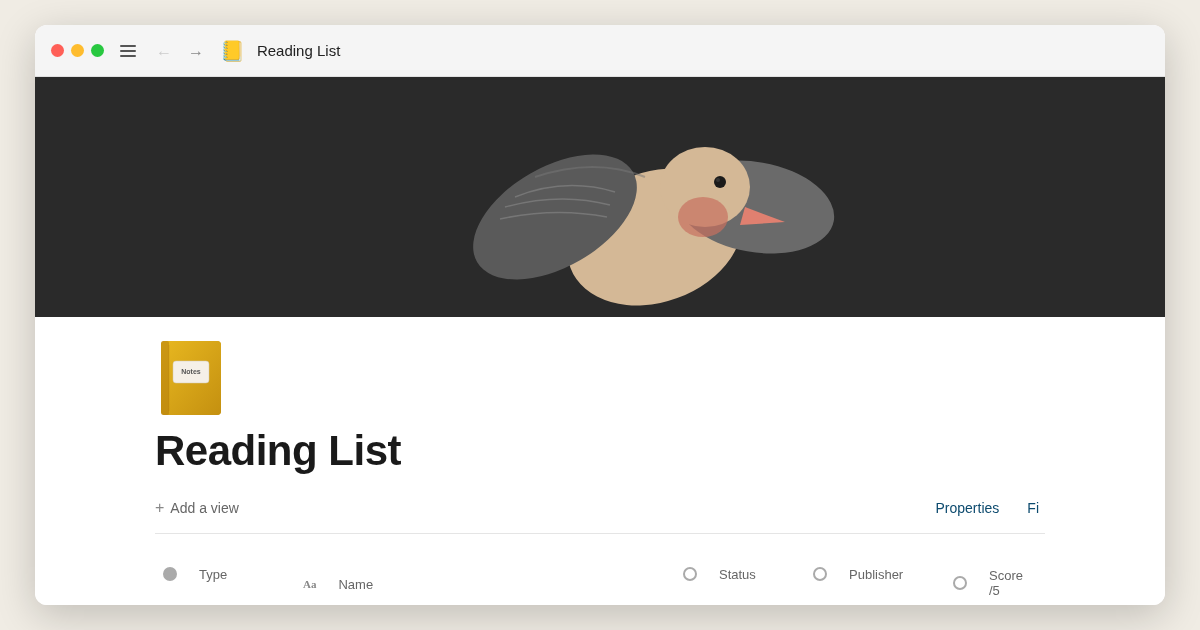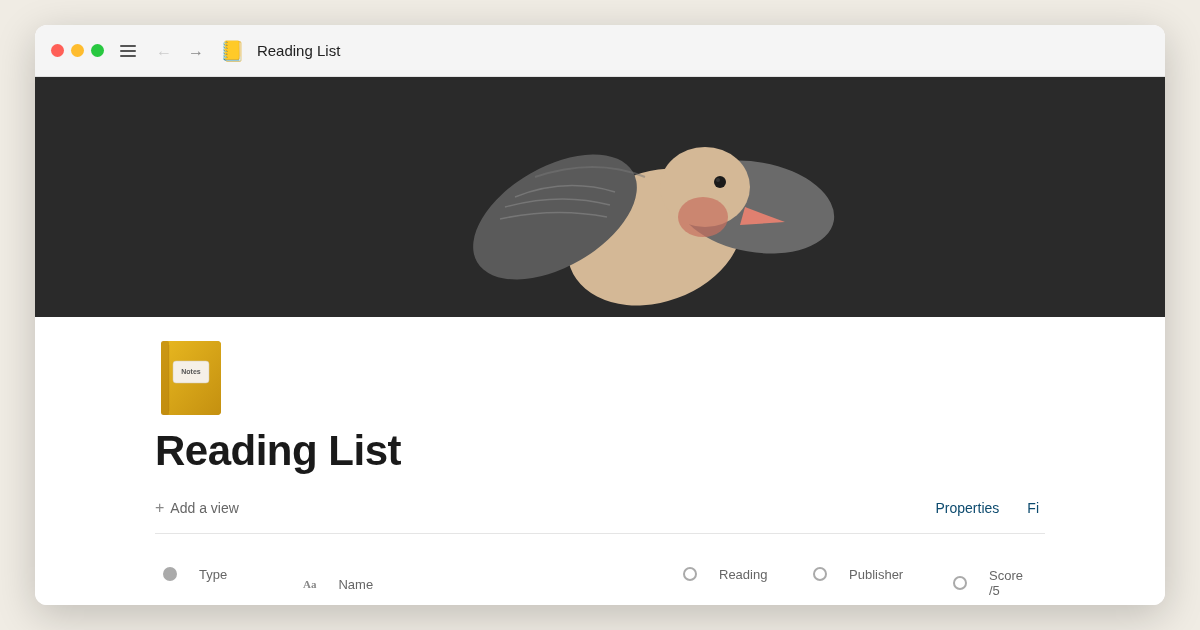--- a/index.html
+++ b/index.html
@@ -338,21 +338,21 @@
         <div class="col-header col-type">
           <span class="col-icon-circle filled"></span>
           <span>Type</span>
         </div>
         <div class="col-header col-name">
           <span class="col-icon-aa">Aa</span>
           <span>Name</span>
         </div>
         <div class="col-header col-status">
           <span class="col-icon-circle"></span>
-          <span>Reading</span>
+          <span>Status</span>
         </div>
         <div class="col-header col-publisher">
           <span class="col-icon-circle"></span>
           <span>Publisher</span>
         </div>
         <div class="col-header col-score">
           <span class="col-icon-circle"></span>
           <span>Score /5</span>
         </div>
       </div>

